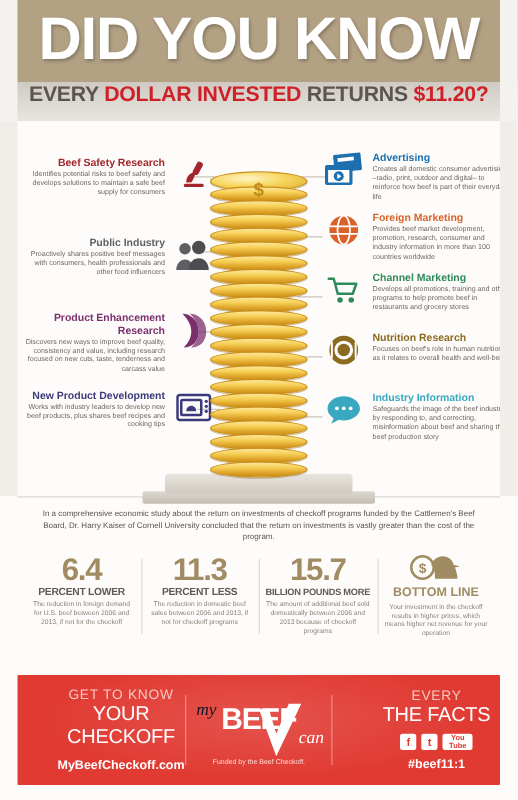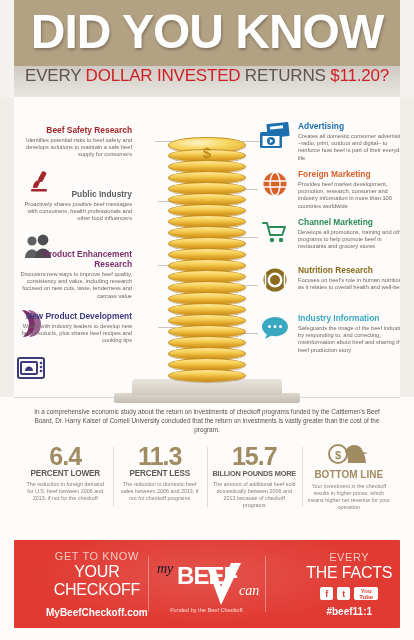--- a/index.html
+++ b/index.html
@@ -20,21 +20,21 @@
   .hdr-side.r{right:0;}
   .title-main{
     position:absolute;left:0;right:0;top:8px;text-align:center;
     font-size:48px;line-height:48px;font-weight:bold;color:#ffffff;
     letter-spacing:-1px;font-family:"Liberation Sans",sans-serif;
     text-shadow:1px 2px 3px rgba(0,0,0,.28);
     -webkit-text-stroke:0;
   }
   .title-sub{
     position:absolute;left:0;right:0;top:66px;text-align:center;
-    font-size:17px;font-weight:normal;color:#5b5550;letter-spacing:-.2px;
+    font-size:17px;font-weight:bold;color:#5b5550;letter-spacing:-.2px;
   }
   .title-sub .hl{color:#cf2027;}
 
   
   .body-area{position:relative;height:300px;background:#fdfcfa;}
   .body-area::before{
     content:"";position:absolute;left:0;top:0;bottom:0;width:14px;background:#f1eee9;
   }
   .body-area::after{
     content:"";position:absolute;right:0;top:0;bottom:0;width:14px;background:#f1eee9;
@@ -62,21 +62,21 @@
     background:linear-gradient(180deg,#e9e5de,#cfc9c0);
   }
   .pedestal2{
     position:absolute;left:50%;transform:translateX(-50%);bottom:-12px;
     width:186px;height:10px;border-radius:2px;
     background:linear-gradient(180deg,#ddd8d0,#c3bdb3);
   }
 
   
   .item{position:absolute;display:flex;align-items:flex-start;gap:6px;}
-  .item.left{text-align:right;flex-direction:column;}
+  .item.left{text-align:right;flex-direction:row;}
   .item.right{text-align:left;}
   .item .txt{width:110px;}
   .item .ttl{font-size:8.4px;font-weight:bold;line-height:10px;margin:0 0 2px 0;}
   .item .dsc{font-size:5.7px;line-height:7.2px;color:#6c6862;}
   .ico{width:34px;height:30px;flex:0 0 34px;display:flex;align-items:center;justify-content:center;}
   .ico svg{display:block;}
 
   .connector{position:absolute;height:1px;background:#c9c4bc;}
 
   

